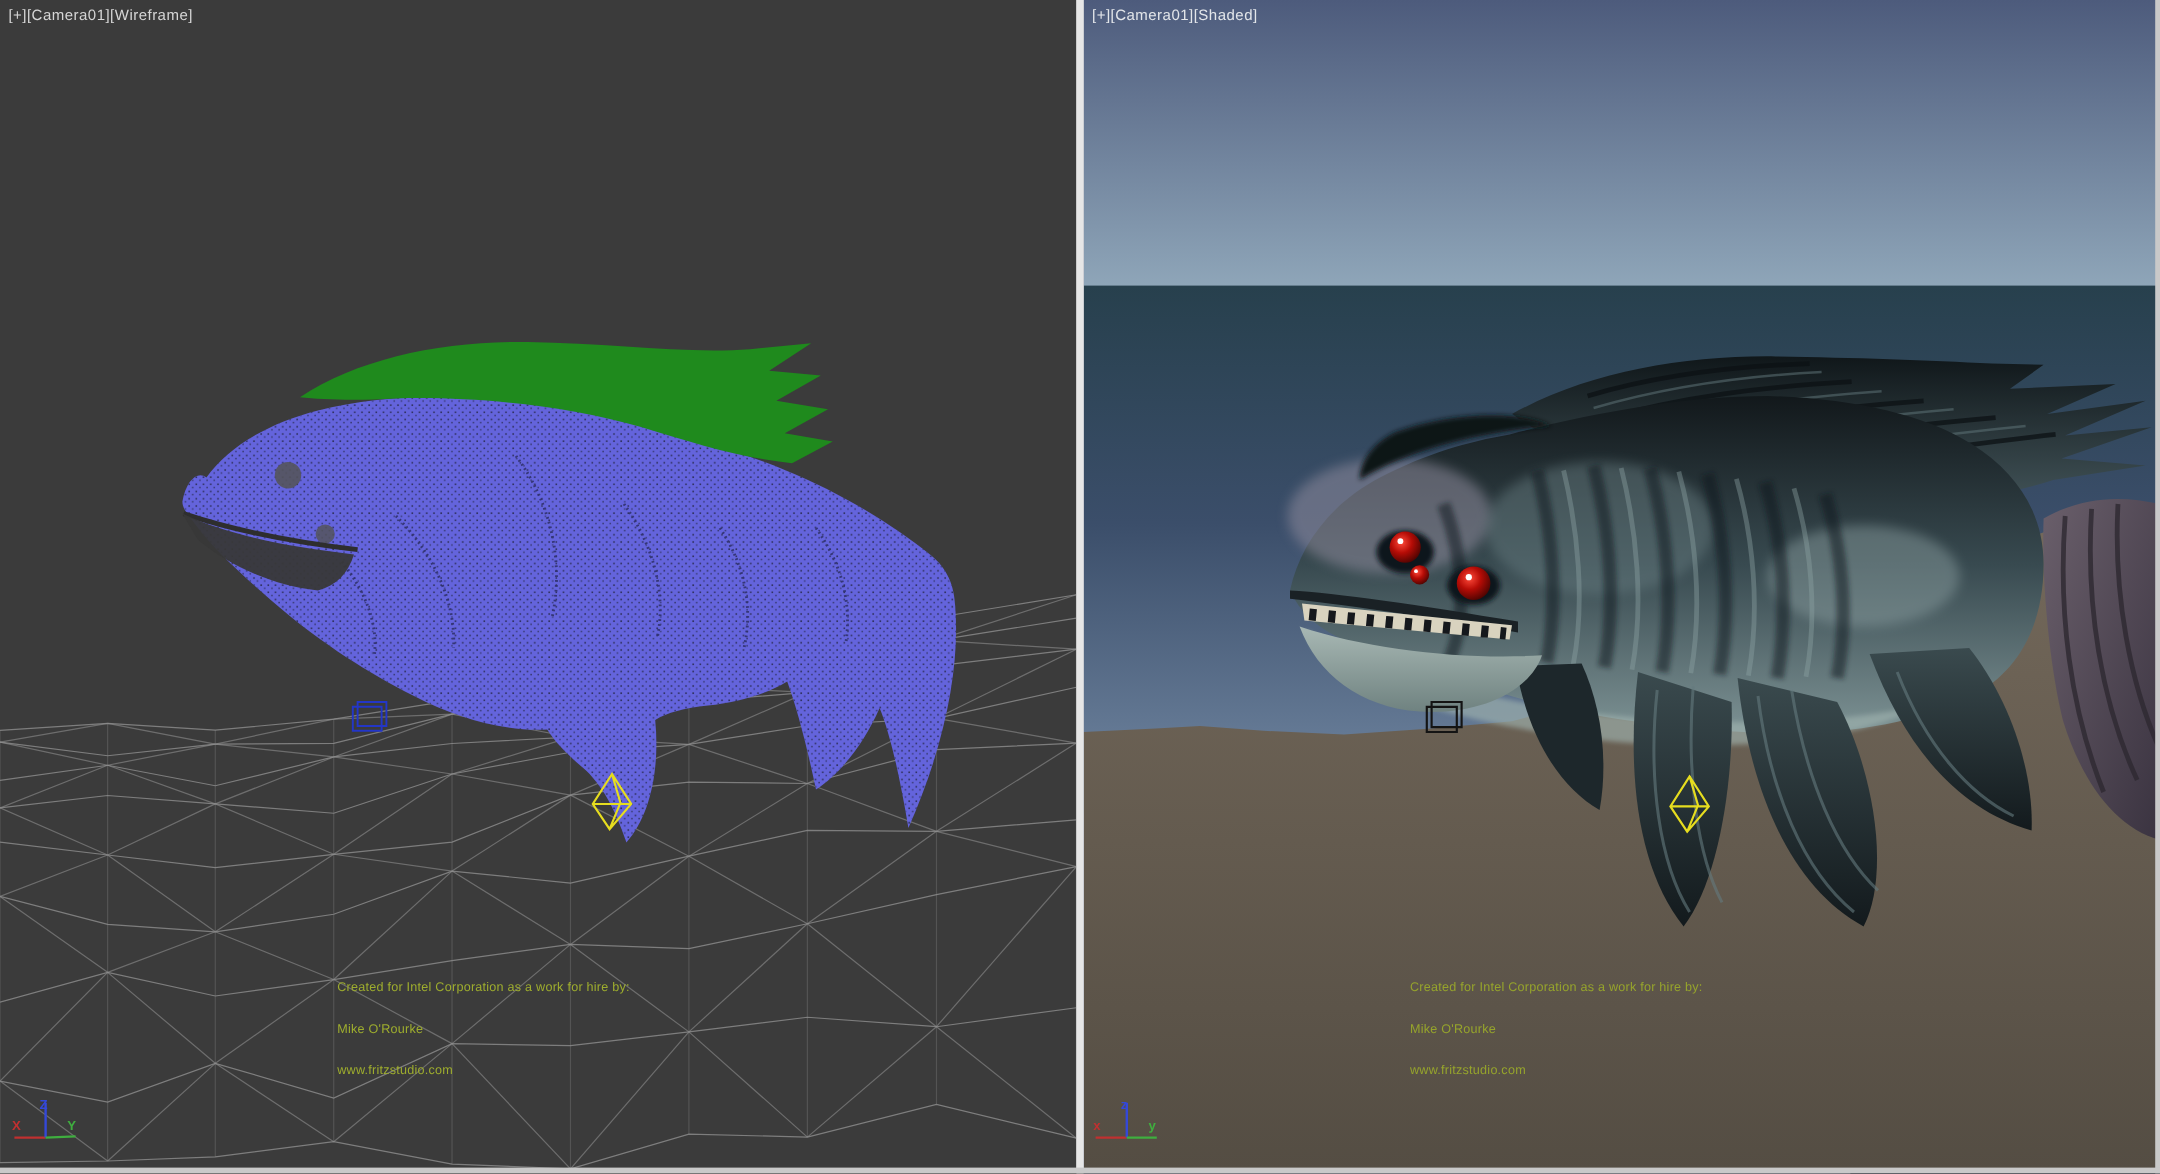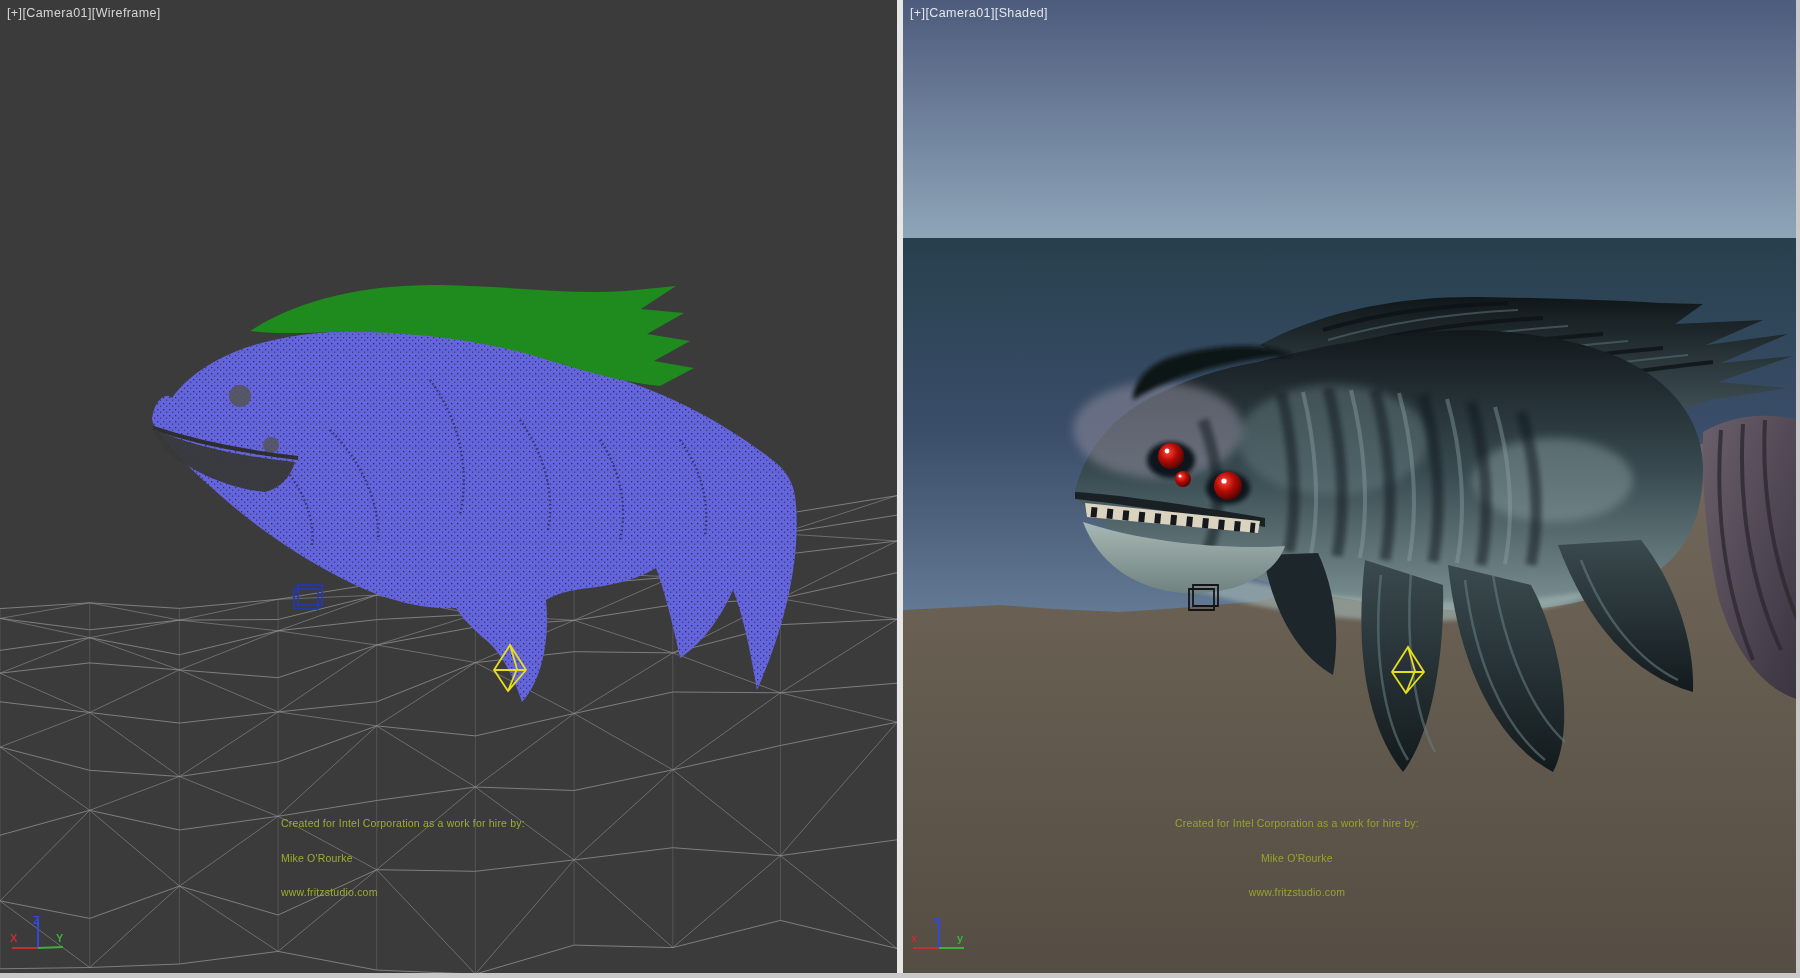--- a/index.html
+++ b/index.html
@@ -1,19 +1,19 @@
 <!DOCTYPE html>
 <html><head>
 <meta charset="utf-8">
 <style>
   html,body{margin:0;padding:0;background:#000;width:1800px;height:978px;overflow:hidden;}
   .stage{position:relative;width:1542px;height:978px;background:#e6e6e6;font-family:"Liberation Sans",sans-serif;}
   .viewport{position:absolute;top:0;height:978px;width:897px;overflow:hidden;}
   .viewport.left{left:0;background:#3b3b3b;}
-  .viewport.right{left:903px;background:#4d5b7c;text-align:center;}
+  .viewport.right{left:903px;background:#4d5b7c;}
   .divider{position:absolute;left:897px;top:0;width:6px;height:978px;background:#e6e6e6;}
   .edge-right{position:absolute;left:1796px;top:0;width:4px;height:978px;background:#c9c9c9;}
   .edge-bottom{position:absolute;left:0;top:973px;width:1800px;height:5px;background:#c9c9c9;}
   .scene{position:absolute;left:0;top:0;width:897px;height:978px;display:block;}
   .vp-label{position:absolute;left:7px;top:6px;font-size:12.5px;letter-spacing:0.4px;color:#d6d6d6;cursor:default;white-space:pre;}
   .viewport.right .vp-label{color:#e3e6ea;}
   .watermark{position:absolute;font-size:10.5px;font-weight:normal;line-height:11.5px;letter-spacing:0.2px;white-space:pre;}
   .viewport.left .watermark{left:281px;top:795px;color:#9ead2e;}
   .viewport.right .watermark{left:272px;top:795px;color:#96a42c;}
   .axis-gizmo{position:absolute;left:0px;top:912px;width:80px;height:62px;}

